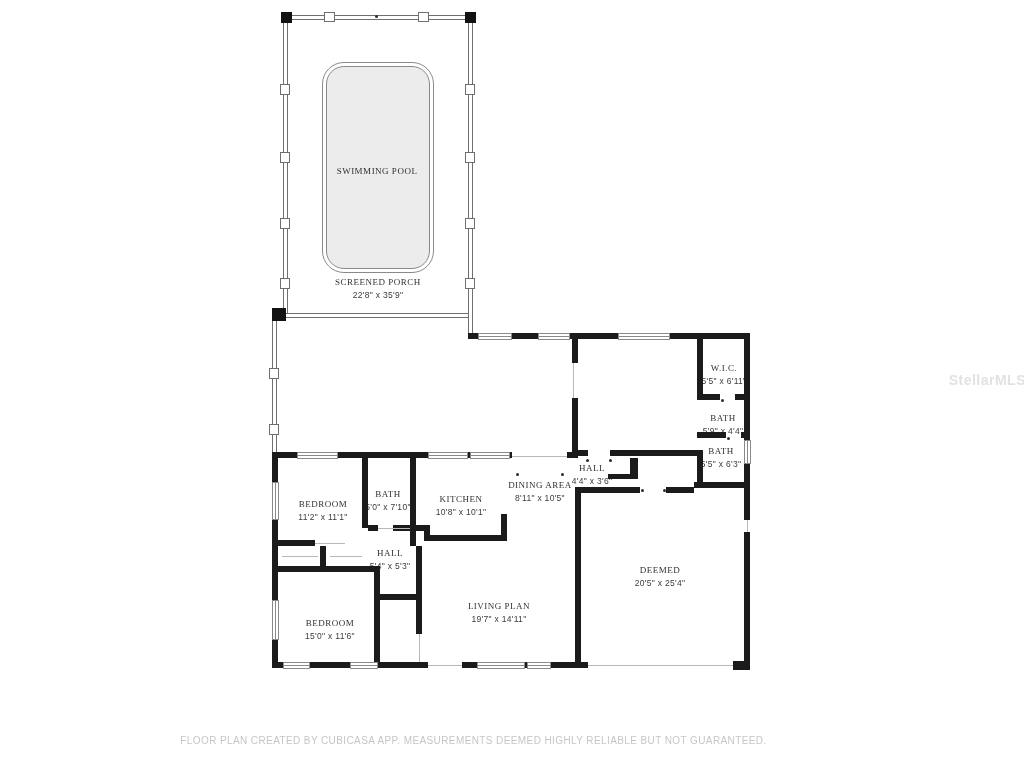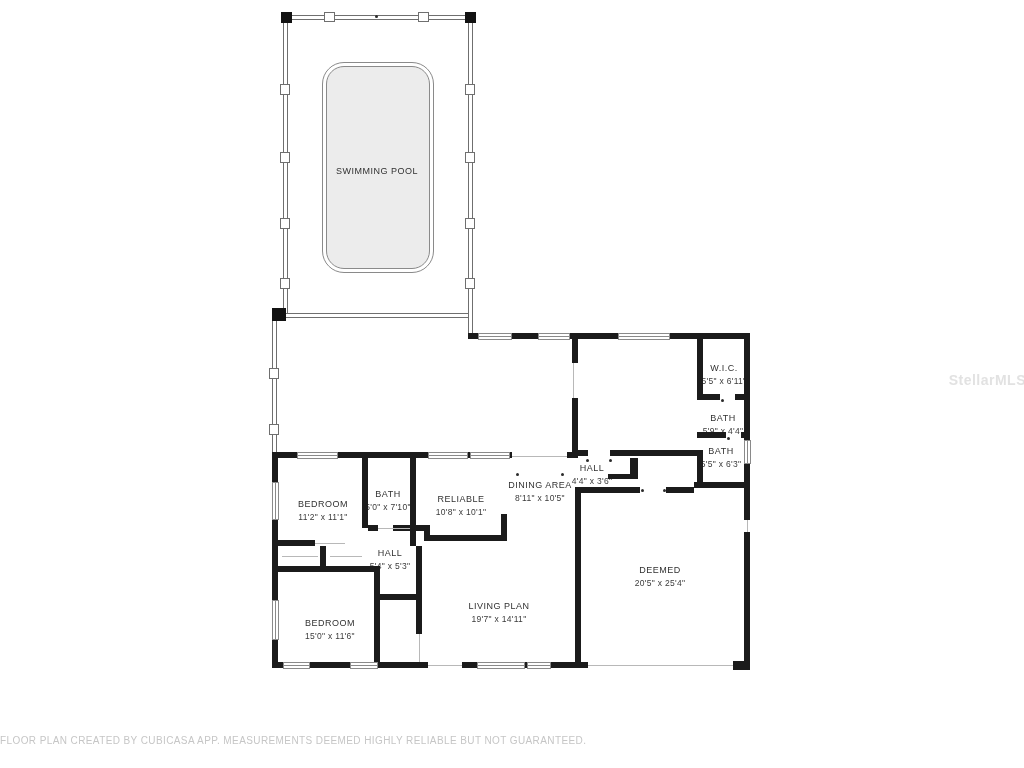--- a/index.html
+++ b/index.html
@@ -12,44 +12,48 @@
   .post{ position:absolute; background:#fff; border:1px solid #6f6f6f; }
   .cpost{ position:absolute; background:#121212; }
   .win-h{ position:absolute; height:7px; border:1px solid #8a8a8a;
           background:linear-gradient(to bottom,#fff 0 2px,#8a8a8a 2px 3px,#fff 3px 7px); }
   .win-v{ position:absolute; width:7px; border:1px solid #8a8a8a;
           background:linear-gradient(to right,#fff 0 2px,#8a8a8a 2px 3px,#fff 3px 7px); }
   .door { position:absolute; background:#b8b8b8; }
   .dot  { position:absolute; width:3px; height:3px; border-radius:50%; background:#2b2b2b; }
 
   .room-label { position:absolute; width:140px; margin-left:-70px; text-align:center; color:#313131; }
-  .rn { font-size:9px; letter-spacing:.5px; }
+  .rn { font-size:9px; letter-spacing:.5px;font-family:Liberation Serif, serif; }
   .rd { font-size:8.5px; margin-top:3px; letter-spacing:.3px; color:#3b3b3b; }
 
   .pool-outer { position:absolute; left:322px; top:62px; width:112px; height:211px;
                 border:1px solid #8a8a8a; border-radius:22px; padding:3px; background:#fff; }
   .pool-inner { width:100%; height:100%; border:1px solid #8a8a8a; border-radius:18px; background:#ececec; }
 
-  .footer { position:absolute; left:0; top:735px; width:947px; text-align:left;
+  .footer { position:absolute; left:0; top:735px; width:947px; text-align:center;
             font-size:10px; letter-spacing:.4px; color:#c6c6c6; }
   .watermark { position:absolute; right:-2px; top:372px; font-size:14px; font-weight:600;
                letter-spacing:.5px; color:#e2e2e2; }
 </style>
 </head>
 <body>
 
 <div id="plan">
 
   <div class="pool-outer">
     <div class="pool-inner"></div>
   </div>
 
   <div class="room-label" style="left:377px;top:166px">
     <div class="rn">SWIMMING POOL</div>
   </div>
+  <div class="room-label" style="left:378px;top:277px">
+    <div class="rn">SCREENED PORCH</div>
+    <div class="rd">22'8" x 35'9"</div>
+  </div>
   <div class="room-label" style="left:724px;top:363px">
     <div class="rn">W.I.C.</div>
     <div class="rd">5'5" x 6'11"</div>
   </div>
   <div class="room-label" style="left:723px;top:413px">
     <div class="rn">BATH</div>
     <div class="rd">5'9" x 4'4"</div>
   </div>
   <div class="room-label" style="left:721px;top:446px">
     <div class="rn">BATH</div>
@@ -61,21 +65,21 @@
   </div>
   <div class="room-label" style="left:323px;top:499px">
     <div class="rn">BEDROOM</div>
     <div class="rd">11'2" x 11'1"</div>
   </div>
   <div class="room-label" style="left:388px;top:489px">
     <div class="rn">BATH</div>
     <div class="rd">5'0" x 7'10"</div>
   </div>
   <div class="room-label" style="left:461px;top:494px">
-    <div class="rn">RELIABLE</div>
+    <div class="rn">KITCHEN</div>
     <div class="rd">10'8" x 10'1"</div>
   </div>
   <div class="room-label" style="left:540px;top:480px">
     <div class="rn">DINING AREA</div>
     <div class="rd">8'11" x 10'5"</div>
   </div>
   <div class="room-label" style="left:390px;top:548px">
     <div class="rn">HALL</div>
     <div class="rd">5'4" x 5'3"</div>
   </div>

